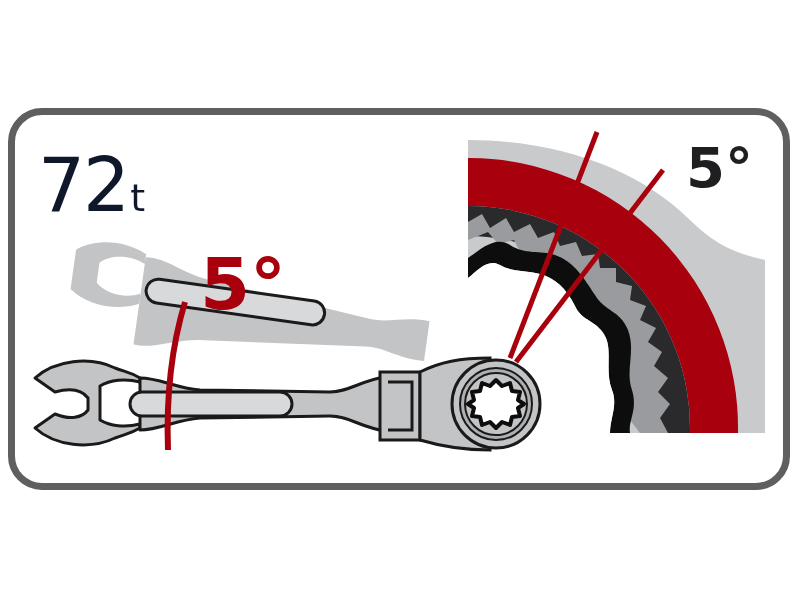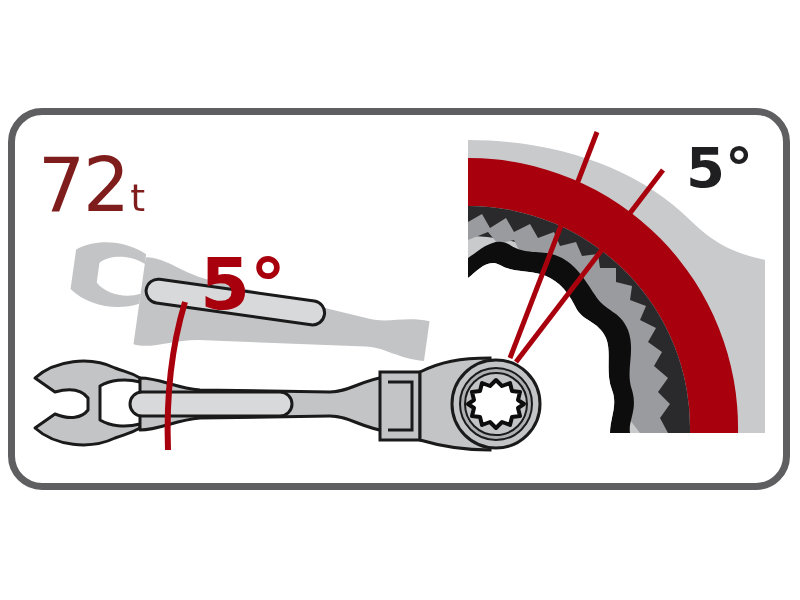--- a/index.html
+++ b/index.html
@@ -3,21 +3,21 @@
 <meta charset="utf-8">
 <style>
   html, body { margin: 0; padding: 0; background: #ffffff; }
   body { width: 800px; height: 600px; position: relative; overflow: hidden; font-family: "DejaVu Sans", sans-serif; }
   .frame {
     position: absolute; left: 8px; top: 108px; width: 768px; height: 368px;
     border: 7px solid #5f5f62; border-radius: 34px; background: #ffffff;
   }
   svg.art { position: absolute; left: 0; top: 0; width: 800px; height: 600px; }
   .teeth-label {
-    position: absolute; left: 38px; top: 148px; color: #7f1d1d;
+    position: absolute; left: 38px; top: 148px; color: #0f172a;
     font-family: "DejaVu Sans", sans-serif; font-weight: normal;
     white-space: nowrap; line-height: 1; text-align: center;
   }
   .teeth-label .num { font-size: 74px; letter-spacing: -2px; }
   .teeth-label .unit { font-size: 38px; margin-left: 2px; }
   .angle-left {
     position: absolute; left: 200px; top: 248px; color: #a8000c;
     font-family: "DejaVu Sans", sans-serif; font-weight: bold; font-size: 72px; line-height: 1;
   }
   .angle-right {

